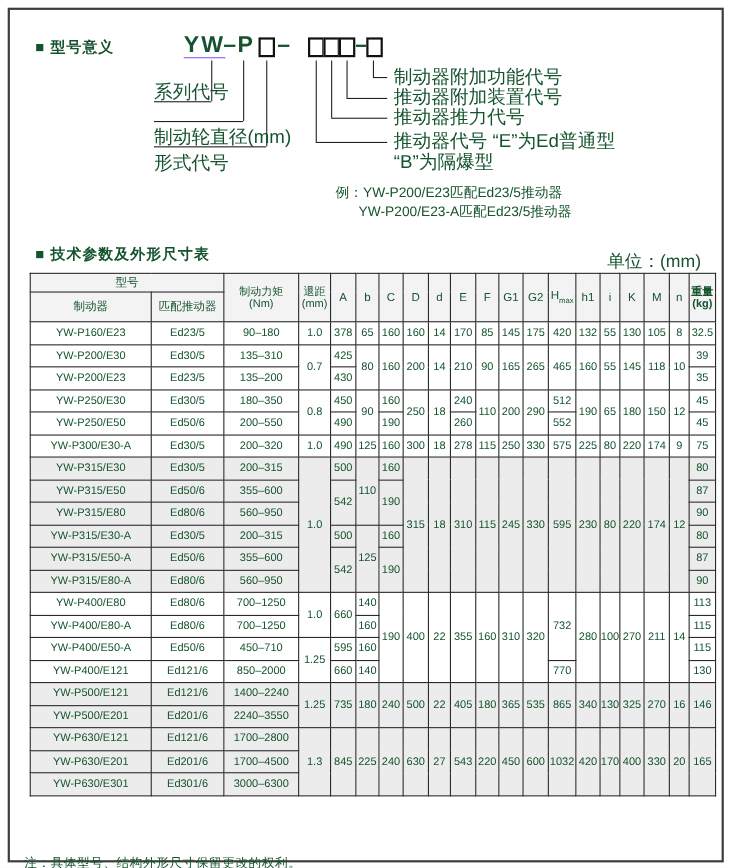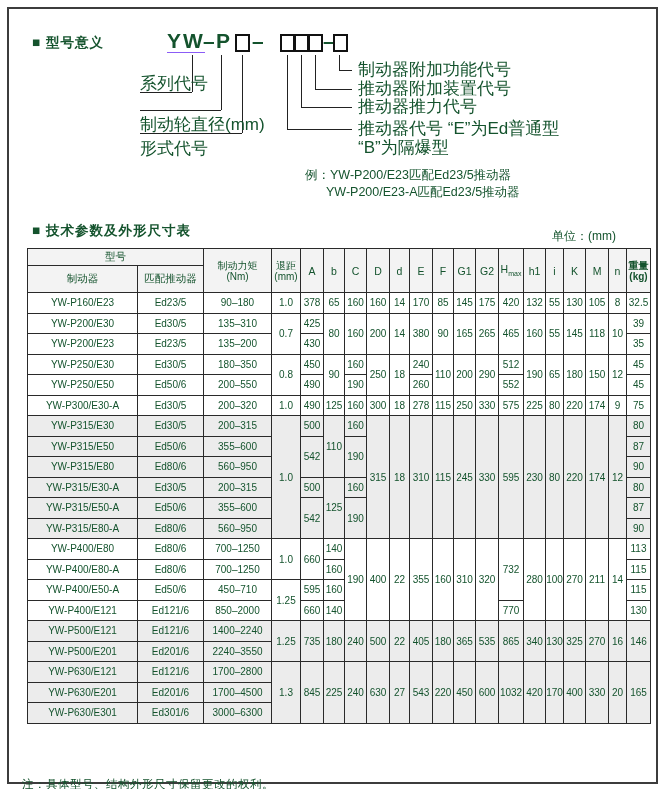--- a/index.html
+++ b/index.html
@@ -10,21 +10,21 @@
   .abs{position:absolute;white-space:nowrap;}
   .sec-title{font-size:13.5px;font-weight:bold;letter-spacing:1px;}
   
   .code-part{position:absolute;font-size:21px;font-weight:bold;line-height:22px;}
   .code-yw{border-bottom:1px solid #8b5cf6;letter-spacing:2px;}
   .code-box{position:absolute;width:11px;height:14px;border:2px solid #111;background:#fff;}
   .v{position:absolute;width:1px;background:#222;}
   .h{position:absolute;height:1px;background:#222;}
   .lbl{position:absolute;font-size:17px;line-height:13px;white-space:nowrap;}
   .example{position:absolute;font-size:12.5px;white-space:nowrap;}
-  .unit{position:absolute;font-size:12px;}
+  .unit{position:absolute;font-size:16px;}
   
   table{border-collapse:collapse;table-layout:fixed;width:623px;}
   th,td{border:1px solid #2a2a2a;text-align:center;vertical-align:middle;
         font-size:10px;padding:0;overflow:hidden;background:#fff;}
   th{background:#f3f3f3;font-weight:normal;font-size:10.5px;}
   .hdr1 th{height:16px;}
   .hdr2 th{height:26px;}
   td{height:19.5px;}
   tr.shade td{background:#ececec;}
   th .two{display:block;line-height:11px;font-size:10px;}
@@ -170,21 +170,21 @@
       <tr>
                 <td>YW-P200/E30</td>
                 <td>Ed30/5</td>
                 <td>135–310</td>
                 <td rowspan="2">0.7</td>
                 <td>425</td>
                 <td rowspan="2">80</td>
                 <td rowspan="2">160</td>
                 <td rowspan="2">200</td>
                 <td rowspan="2">14</td>
-                <td rowspan="2">380</td>
+                <td rowspan="2">210</td>
                 <td rowspan="2">90</td>
                 <td rowspan="2">165</td>
                 <td rowspan="2">265</td>
                 <td rowspan="2">465</td>
                 <td rowspan="2">160</td>
                 <td rowspan="2">55</td>
                 <td rowspan="2">145</td>
                 <td rowspan="2">118</td>
                 <td rowspan="2">10</td>
                 <td>39</td>

